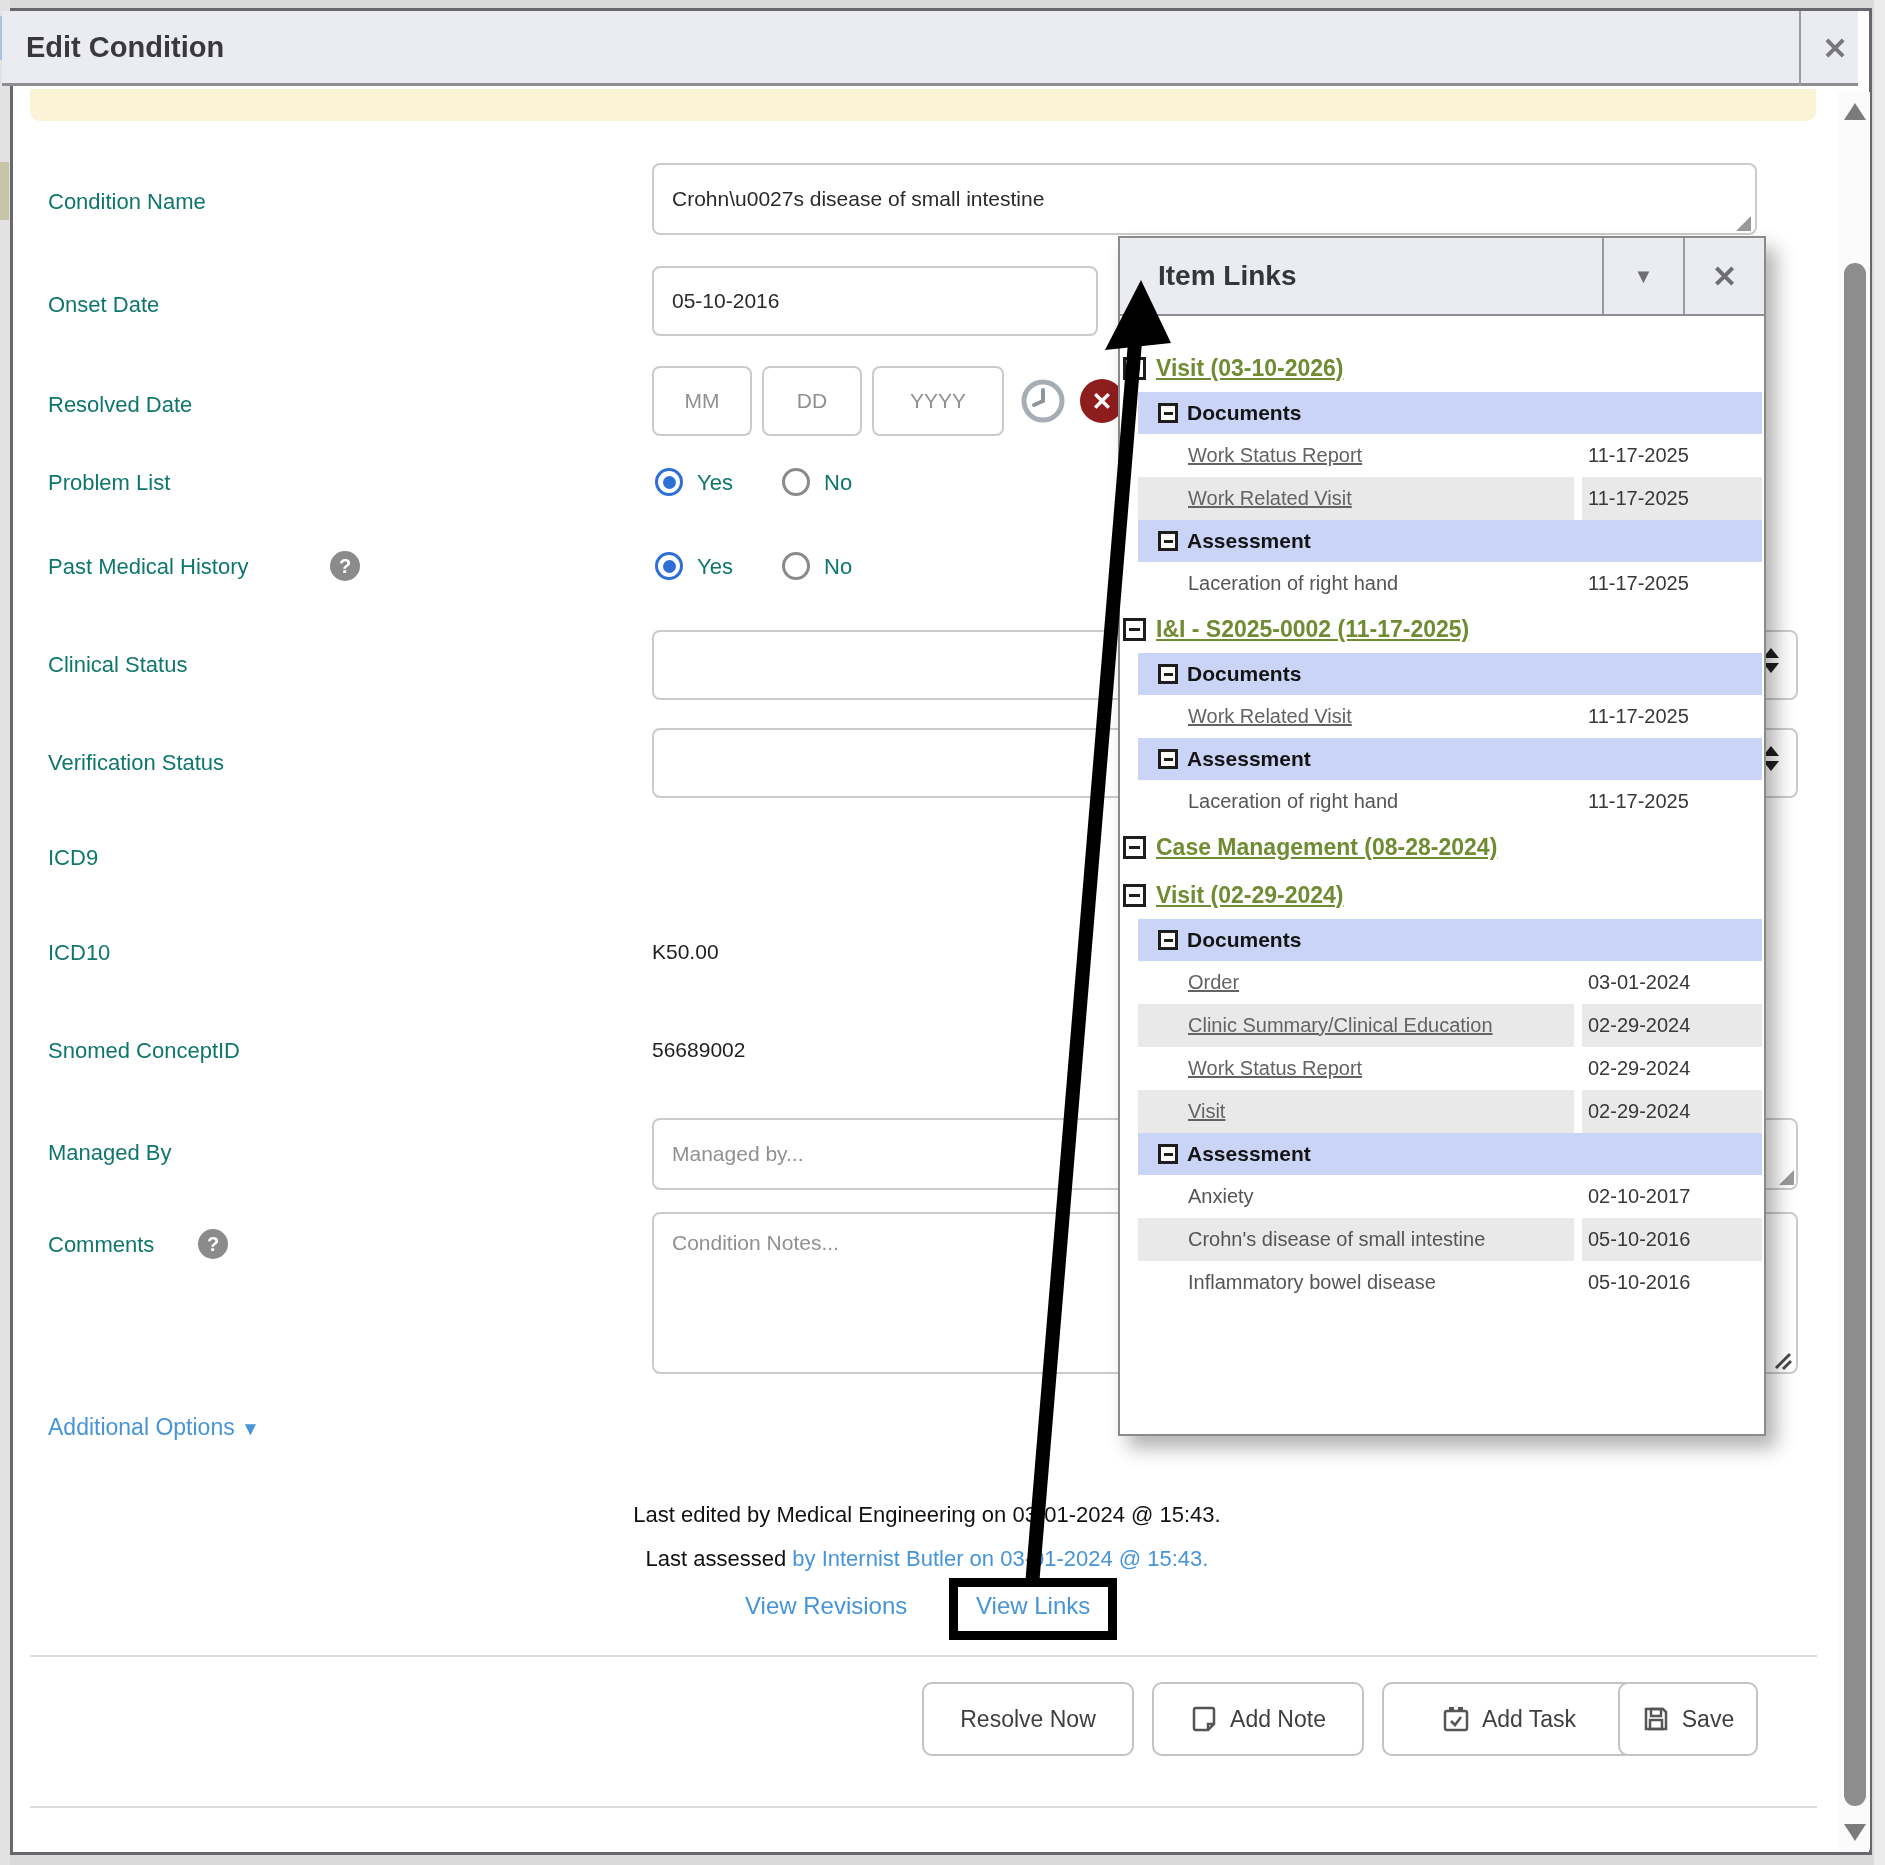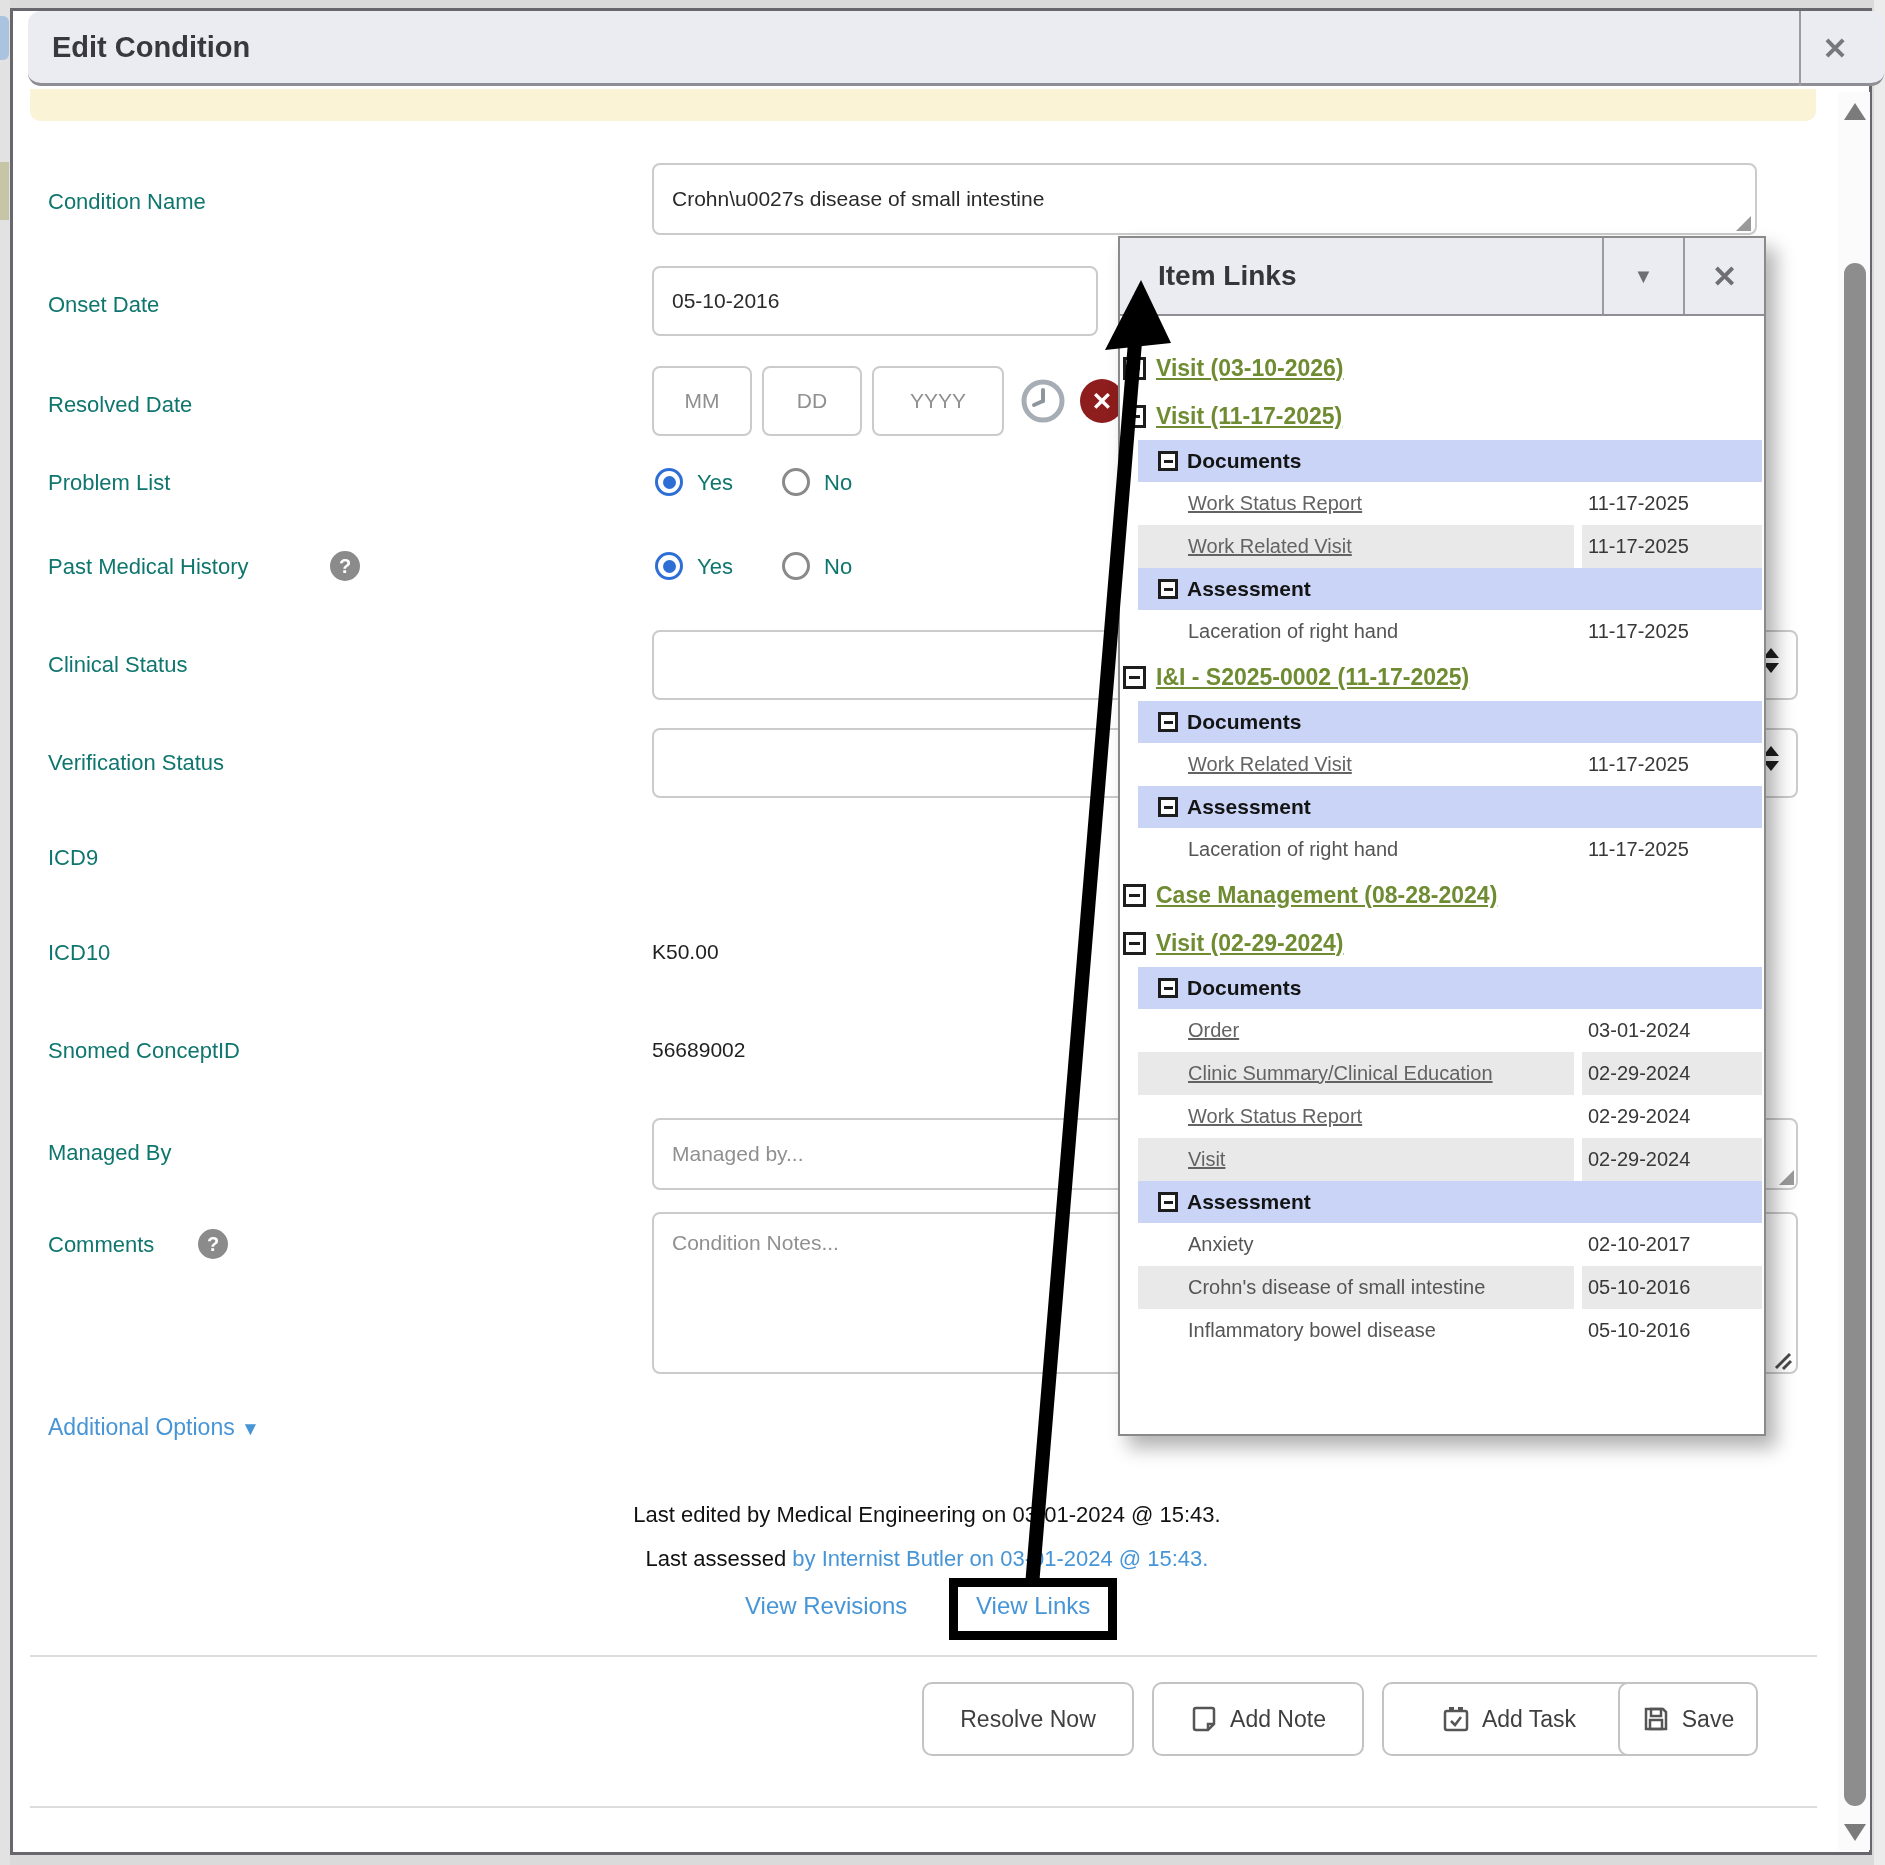--- a/index.html
+++ b/index.html
@@ -12,22 +12,22 @@
 
   
   .bg-left  { left:0; top:0; width:10px; height:1865px; background:#e2e2e2; }
   .bg-right { left:1874px; top:0; width:11px; height:1865px; background:#ececec; }
   .bg-chip1 { left:0; top:16px; width:9px; height:44px; background:#aac4e0; border-radius:0 6px 6px 0; }
   .bg-chip2 { left:0; top:162px; width:9px; height:58px; background:#c6c6a6; }
 
   
   .modal-bg { left:10px; top:8px; width:1862px; height:1847px; background:#fff;
               border:3px solid #67676d; z-index:1; }
-  .modal-header { left:28px; top:11px; width:1856px; height:75px; background:#ebecf2;
-                  border-bottom:3px solid #8e8e94; z-index:3; display:flex; align-items:center;border-radius:13px; }
+  .modal-header { left:2px; top:11px; width:1856px; height:75px; background:#ebecf2;
+                  border-bottom:3px solid #8e8e94; z-index:3; display:flex; align-items:center; }
   .modal-title { padding-left:24px; font-size:29px; font-weight:bold; color:#38383d; }
   .hdr-sep { left:1799px; top:11px; width:2px; height:75px; background:#9a9aa0; z-index:4; }
   .hdr-close { left:1801px; top:11px; width:68px; height:75px; z-index:4; display:flex;
                align-items:center; justify-content:center; font-size:30px; font-weight:bold; color:#77777d; cursor:pointer; }
   .alert-strip { left:30px; top:89px; width:1786px; height:32px; background:#faf3d6;
                  border-radius:0 0 10px 10px; z-index:2; }
 
   
   .lbl { font-size:22px; color:#0f766e; z-index:2; white-space:nowrap; }
   .val { font-size:21px; color:#1f1f1f; z-index:2; }
@@ -241,24 +241,20 @@
       <div class="ph-btn caret">▼</div>
       <div class="ph-btn close">✕</div>
     </div>
     <div class="panel-body">
 
       <div class="t-root">
         <span class="t-box"></span>
         <a>Visit (03-10-2026)</a>
       </div>
 
-      <div class="t-root">
-        <span class="t-box"></span>
-        <a>Visit (11-17-2025)</a>
-      </div>
       <div class="t-cat">
         <span class="t-box sm"></span>
         <span>Documents</span>
       </div>
       <div class="t-item">
         <div class="nm lnk">Work Status Report</div>
         <div class="dt">11-17-2025</div>
       </div>
       <div class="t-item alt">
         <div class="nm lnk">Work Related Visit</div>

